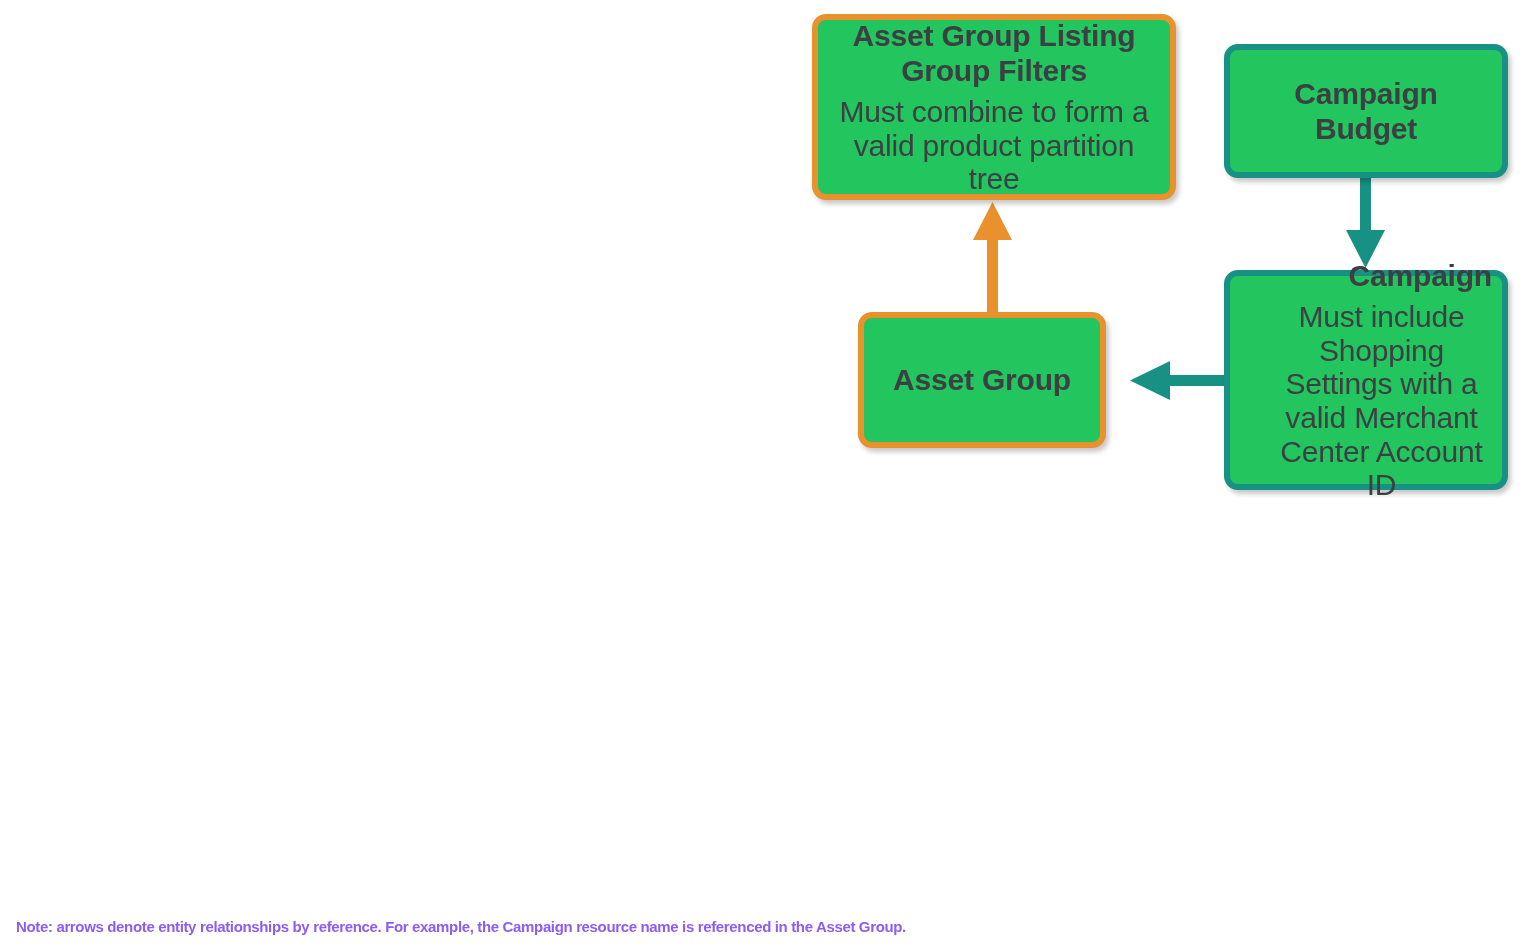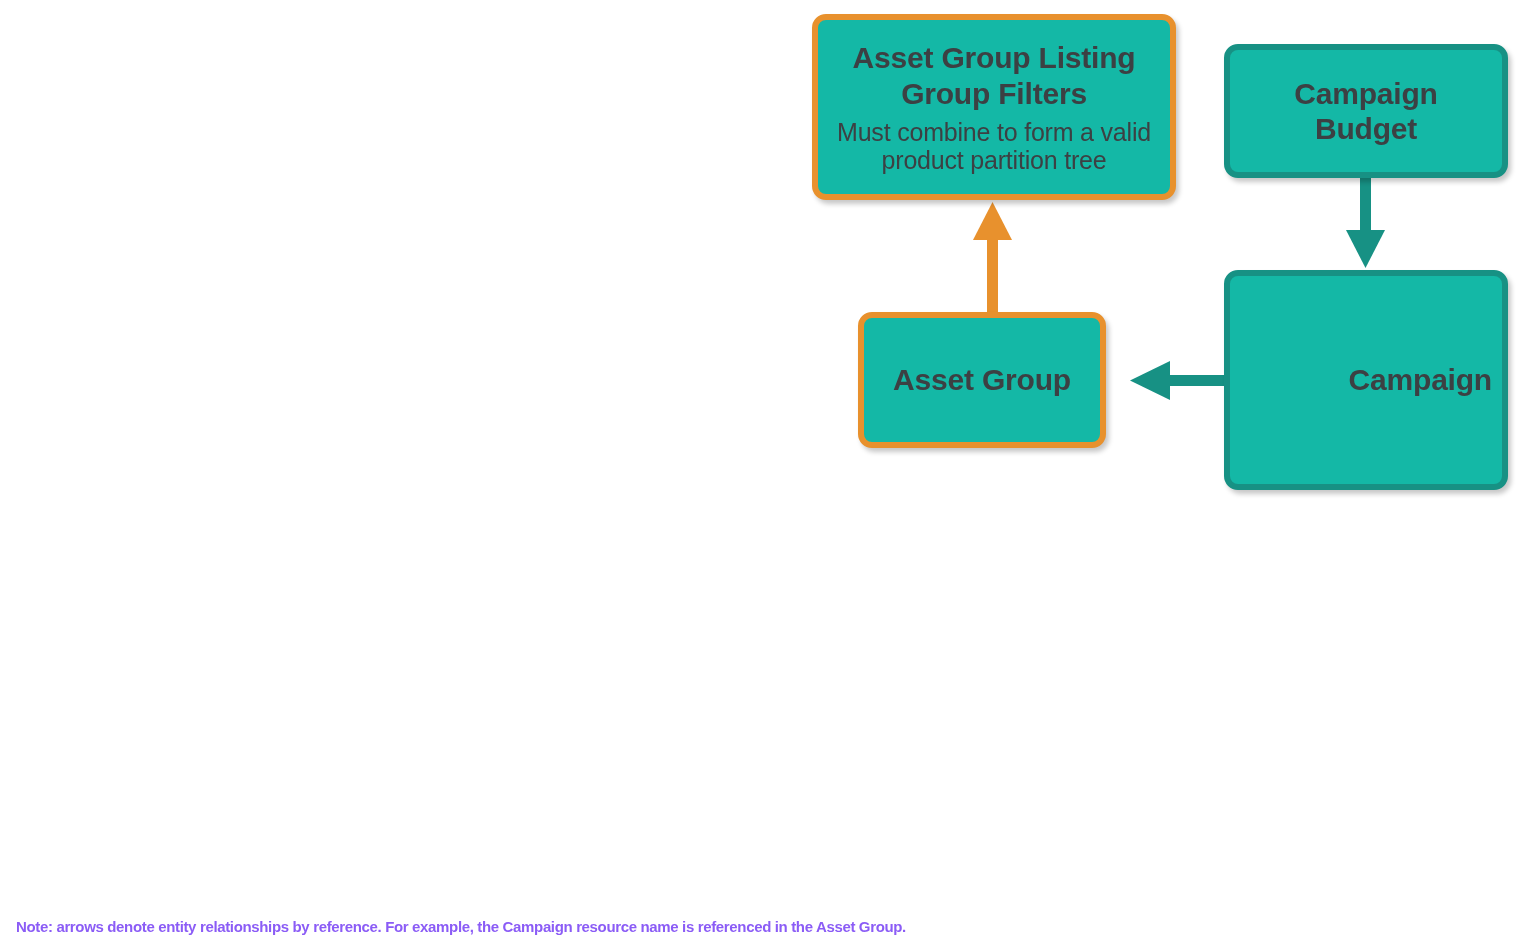--- a/index.html
+++ b/index.html
@@ -19,21 +19,21 @@
   #canvas {
     position: absolute;
     left: 0; top: 0;
     width: 1538px;
     height: 948px;
   }
 
   .node {
     position: absolute;
     box-sizing: border-box;
-    background: #14b8a6;
+    background: #22c55e;
     border-style: solid;
     border-width: 6px;
     border-radius: 14px;
     display: flex;
     flex-direction: column;
     align-items: center;
     justify-content: center;
     text-align: center;
     box-shadow: 3px 4px 5px rgba(0,0,0,0.22);
     padding: 4px 10px;
@@ -42,21 +42,21 @@
   .node.teal   { border-color: #179184; align-items: flex-end; }
 
   .node-title {
     font-size: 30px;
     font-weight: bold;
     color: #3c4043;
     line-height: 1.17;
     letter-spacing: -0.2px;
   }
   .node-sub {
-    font-size: 25px;
+    font-size: 30px;
     font-weight: normal;
     color: #3c4043;
     line-height: 1.12;
     margin-top: 7px;
     letter-spacing: -0.2px;
   }
 
   
   #node-listing-filters {
     left: 812px;  top: 14px;  width: 364px;  height: 186px;
@@ -122,17 +122,18 @@
   <div class="node teal" id="node-campaign-budget">
     <div class="node-title">Campaign Budget</div>
   </div>
 
   <div class="node orange" id="node-asset-group">
     <div class="node-title">Asset Group</div>
   </div>
 
   <div class="node teal" id="node-campaign">
     <div class="node-title">Campaign</div>
+    <div class="node-sub">Must include Shopping Settings with a valid Merchant Center Account ID</div>
   </div>
 
   <div id="footer-note">Note: arrows denote entity relationships by reference. For example, the Campaign resource name is referenced in the Asset Group.</div>
 
 </div>
 
 </body></html>

